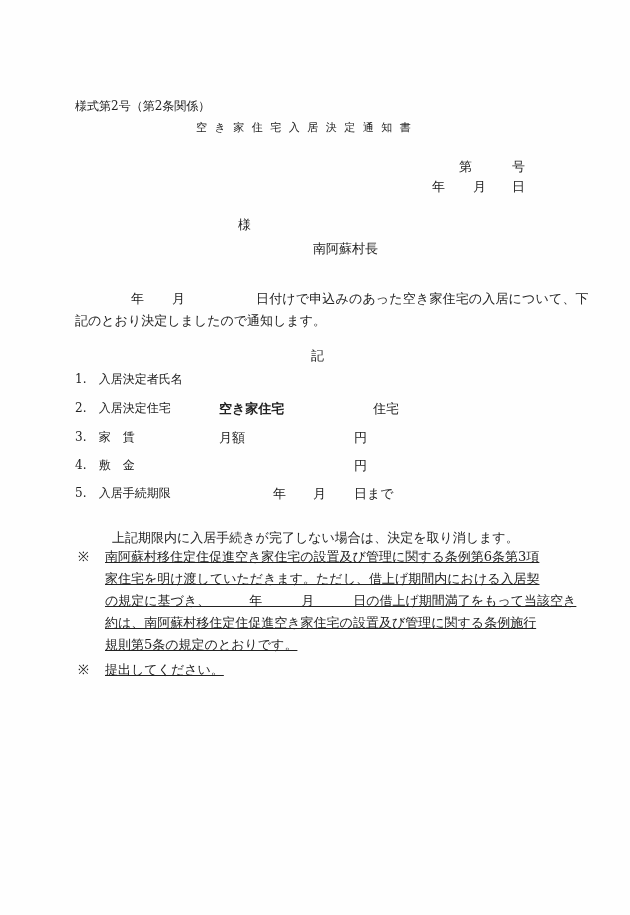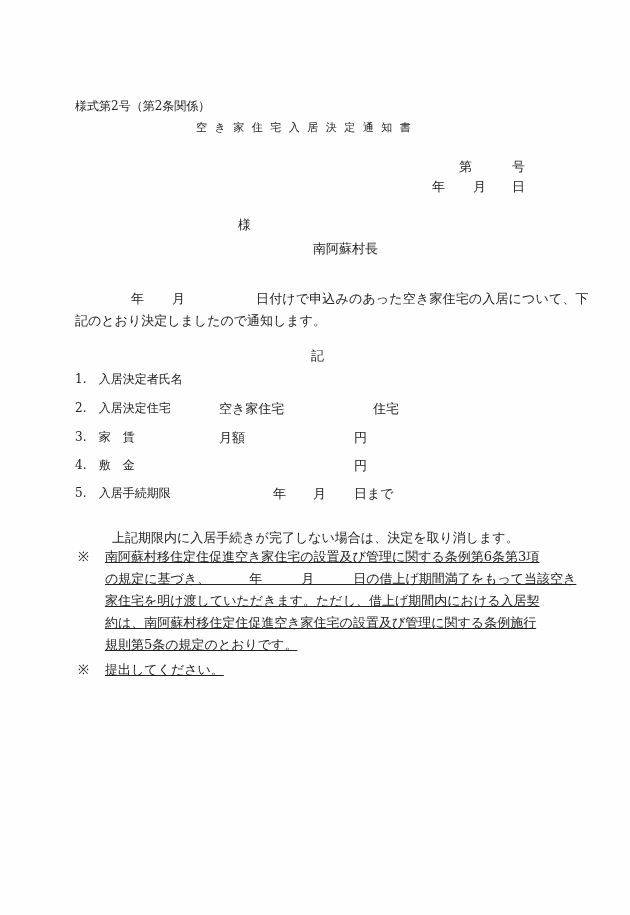--- a/index.html
+++ b/index.html
@@ -68,21 +68,21 @@
 
     <div class="abs item" style="top:373px;">
       <span class="num">1.</span>
       <span>入居決定者氏名</span>
     </div>
 
     <div class="abs item" style="top:402px;">
       <span class="num">2.</span>
       <span>入居決定住宅</span>
     </div>
-    <span class="abs" style="left:219px; top:402px;">空き家住宅</span>
+    <span class="abs" style="left:219px; top:402px;font-weight:bold;">空き家住宅</span>
     <span class="abs" style="left:373px; top:402px;">住宅</span>
 
     <div class="abs item" style="top:431px;">
       <span class="num">3.</span>
       <span>家　賃</span>
     </div>
     <span class="abs" style="left:219px; top:431px;">月額</span>
     <span class="abs" style="left:354px; top:431px;">円</span>
 
     <div class="abs item" style="top:459px;">
@@ -99,22 +99,22 @@
     <span class="abs" style="left:313px; top:487px;">月</span>
     <span class="abs" style="left:354px; top:487px;">日まで</span>
   </div>
 
   <div class="abs" style="left:112px; top:531px;">上記期限内に入居手続きが完了しない場合は、決定を取り消します。</div>
 
   <div class="abs note" style="top:546px;">
     <span class="mark">※</span>
     <div class="text">
       <span class="line">南阿蘇村移住定住促進空き家住宅の設置及び管理に関する条例第6条第3項</span>
+      <span class="line">家住宅を明け渡していただきます。ただし、借上げ期間内における入居契</span>
       <span class="line">の規定に基づき、　　　年　　　月　　　日の借上げ期間満了をもって当該空き</span>
-      <span class="line">家住宅を明け渡していただきます。ただし、借上げ期間内における入居契</span>
       <span class="line">約は、南阿蘇村移住定住促進空き家住宅の設置及び管理に関する条例施行</span>
       <span class="line">規則第5条の規定のとおりです。</span>
     </div>
   </div>
 
   <div class="abs note" style="top:659px;">
     <span class="mark">※</span>
     <div class="text">
       <span class="line">提出してください。</span>
     </div>

